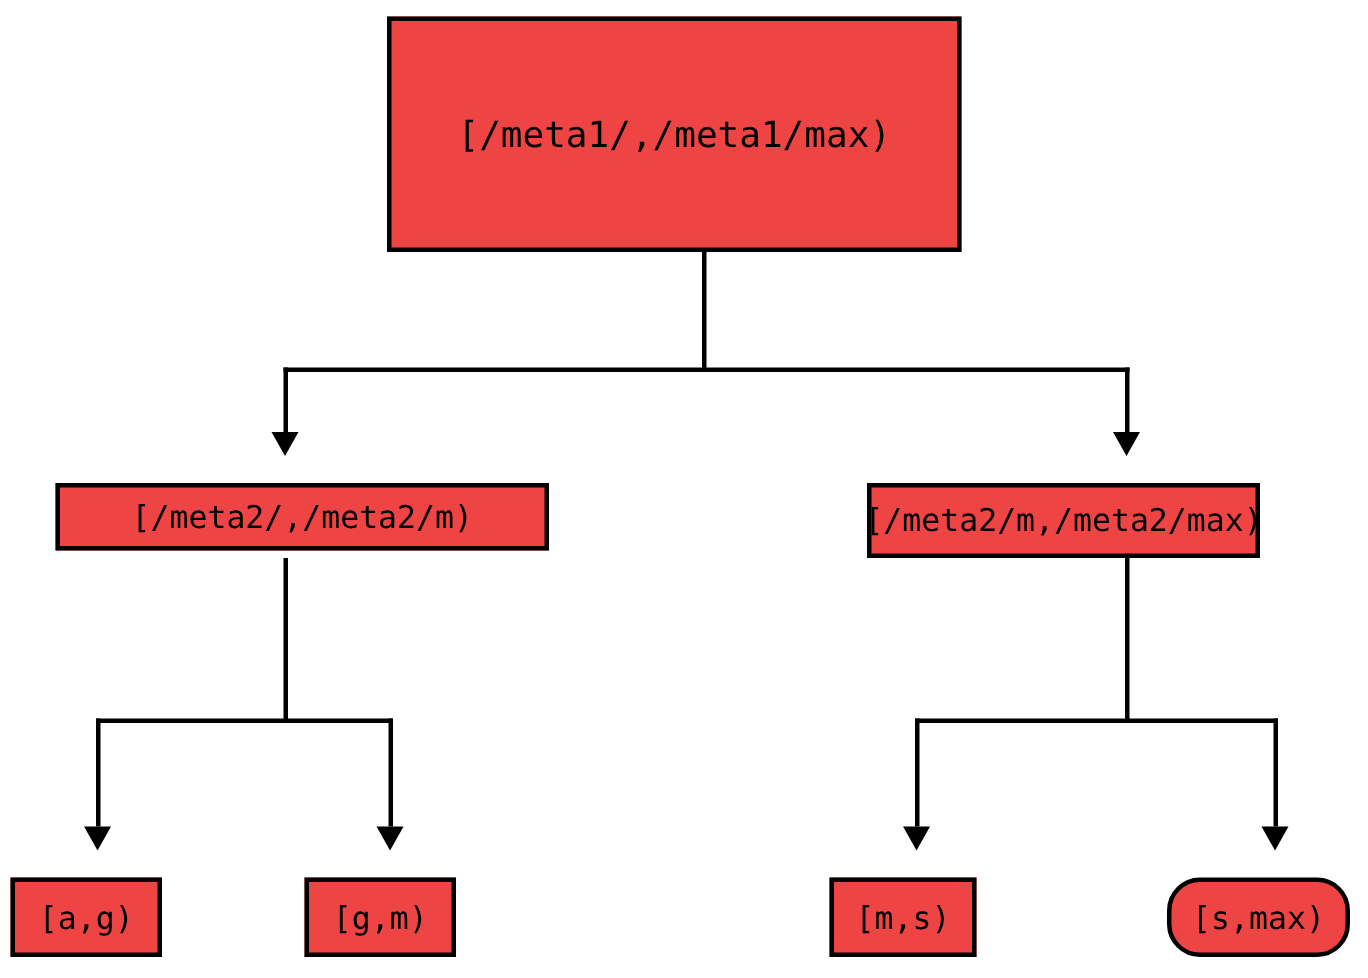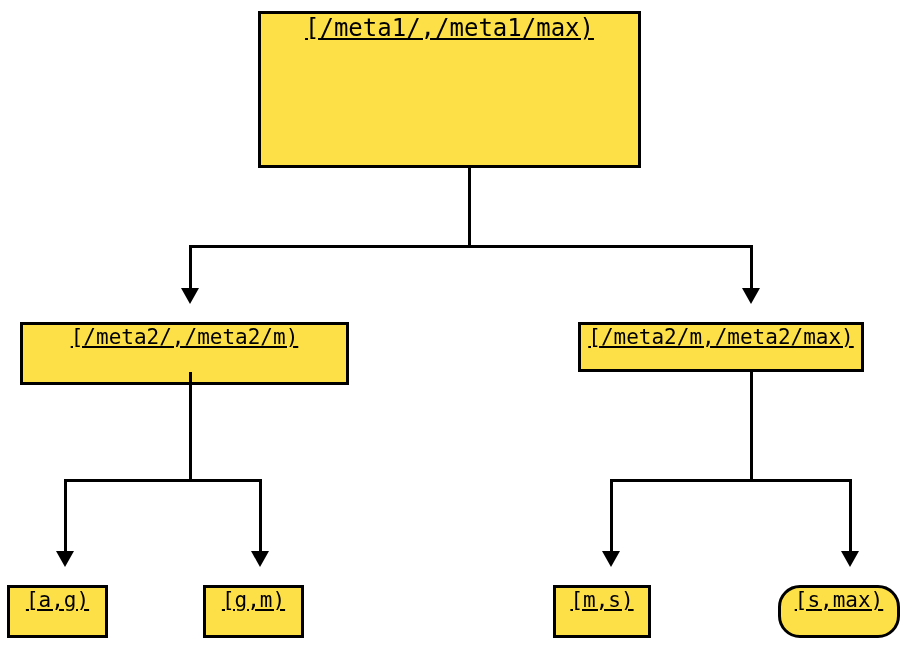--- a/index.html
+++ b/index.html
@@ -12,47 +12,46 @@
     width: 912px;
     height: 652px;
     background: #ffffff;
     overflow: hidden;
     font-family: "DejaVu Sans Mono", "Liberation Mono", monospace;
   }
   .node {
     position: absolute;
     box-sizing: border-box;
     border: 3px solid #000000;
-    background: #fde047;
+    background: #ef4444;
     display: flex;
-    align-items: flex-start;
+    align-items: center;
     justify-content: center;
     color: #000000;
     letter-spacing: 0px;
     white-space: pre;
-    text-decoration: underline;
   }
   .node-root {
     left: 258px;
     top: 11px;
     width: 383px;
     height: 157px;
     font-size: 24px;
   }
   .node-mid-left {
-    left: 20px;
+    left: 37px;
     top: 322px;
     width: 329px;
-    height: 63px;
+    height: 45px;
     font-size: 21px;
   }
   .node-mid-right {
     left: 578px;
     top: 322px;
-    width: 286px;
+    width: 262px;
     height: 50px;
     font-size: 21px;
   }
   .node-leaf {
     height: 53px;
     top: 585px;
     font-size: 21px;
   }
   .leaf-ag   { left: 7px;   width: 101px; }
   .leaf-gm   { left: 203px; width: 101px; }

